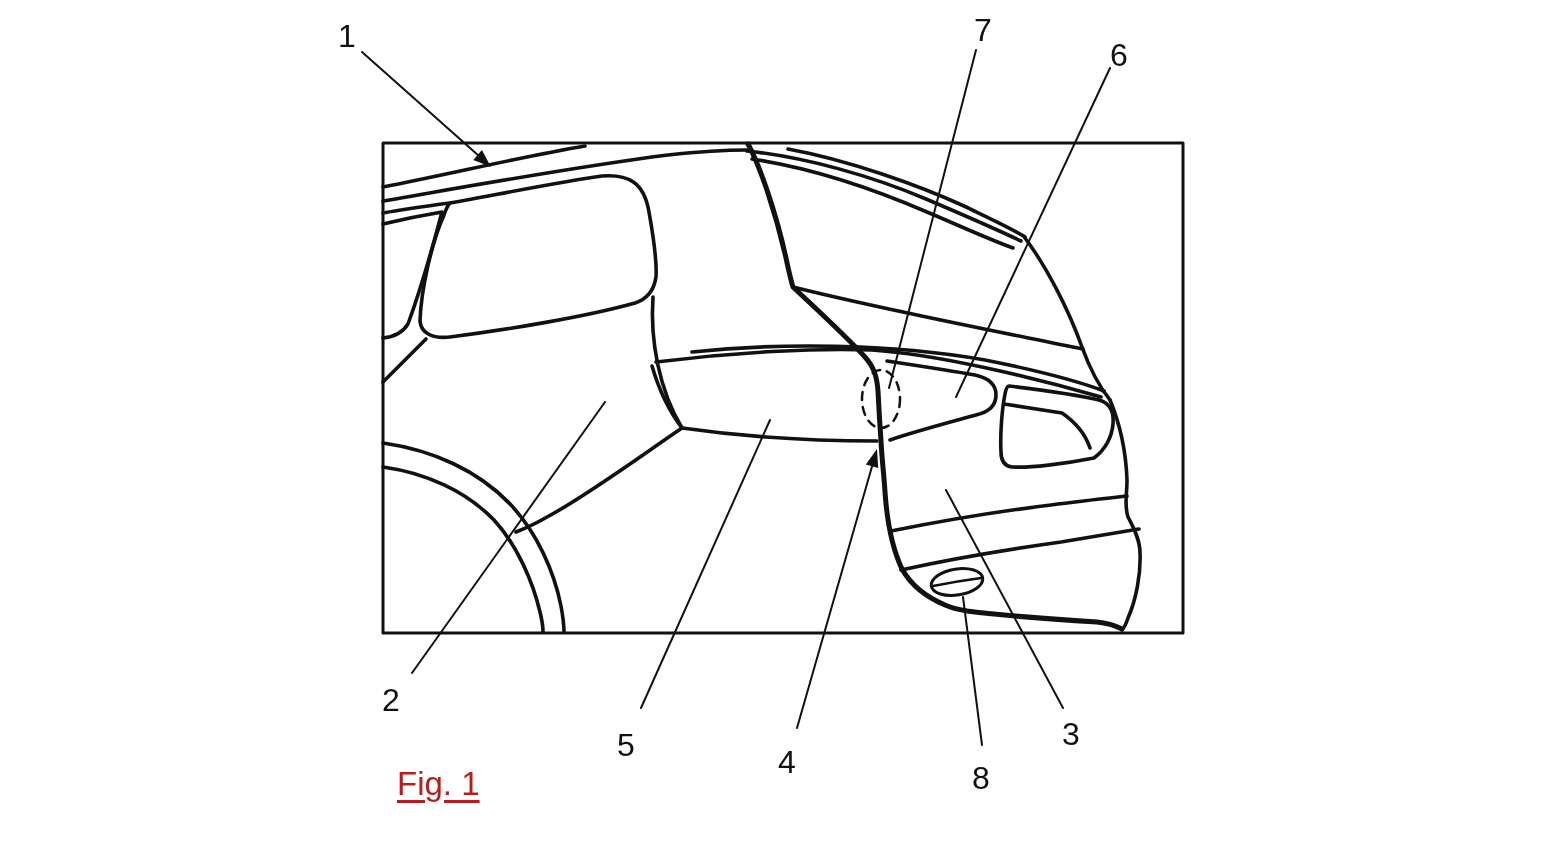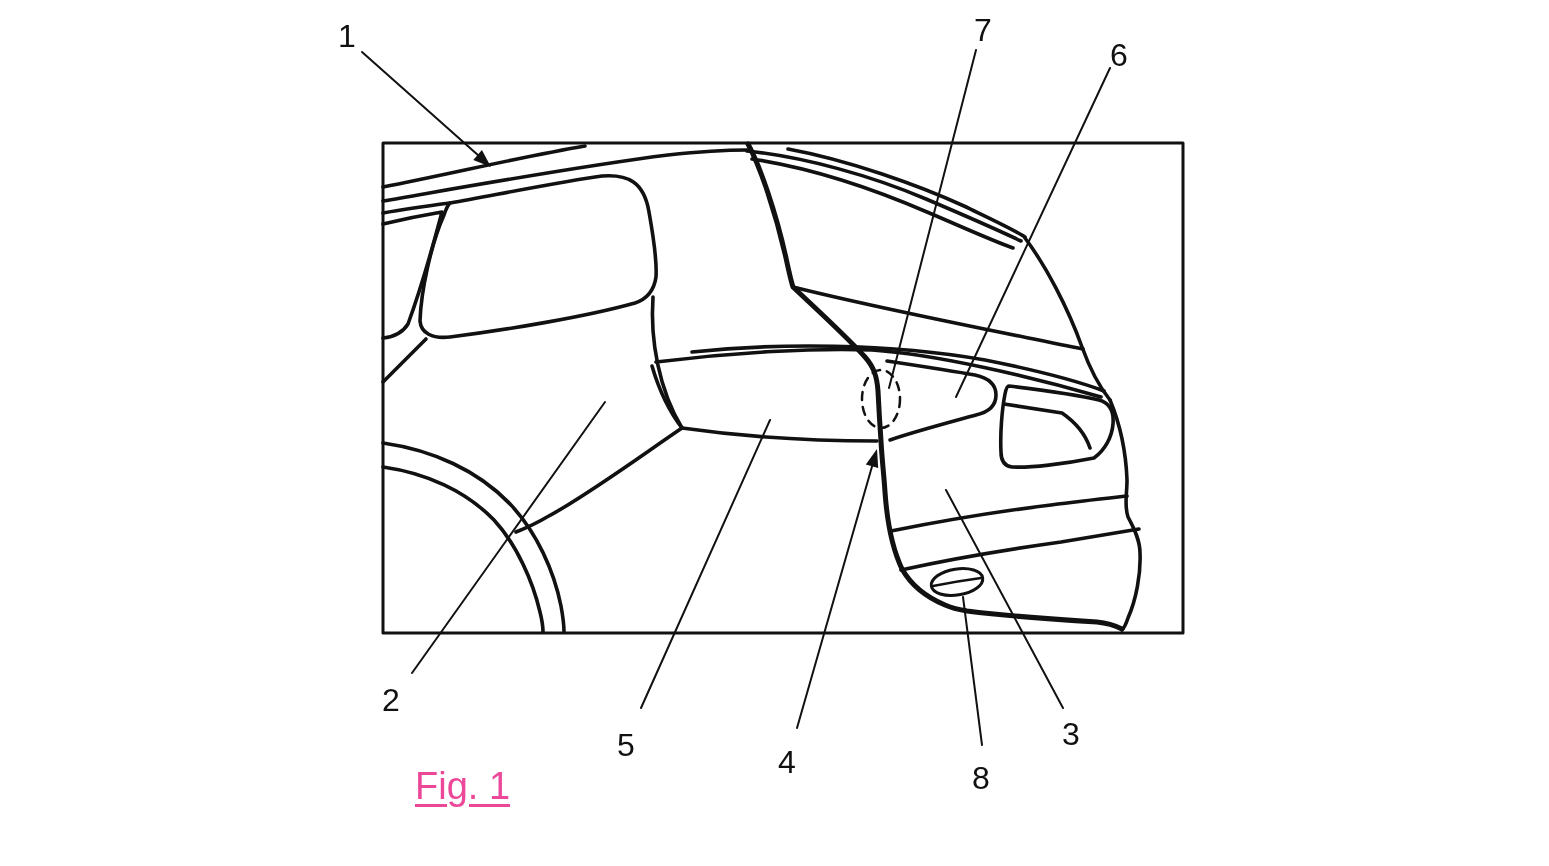--- a/index.html
+++ b/index.html
@@ -14,23 +14,23 @@
     position:absolute;
     transform:translate(-50%,-50%);
     font-size:32px;
     color:#111;
     line-height:1;
     white-space:nowrap;
     user-select:none;
   }
   .fig-caption{
     position:absolute;
-    left:415px;top:767px;
-    font-size:38px;
-    color:#ec4899;
+    left:397px;top:767px;
+    font-size:33px;
+    color:#b91c1c;
     text-decoration:underline;
     text-underline-offset:5px;
     line-height:1;
     white-space:nowrap;
   }
   svg.drawing{position:absolute;left:0;top:0;}
 </style>
 </head>
 <body>
 

